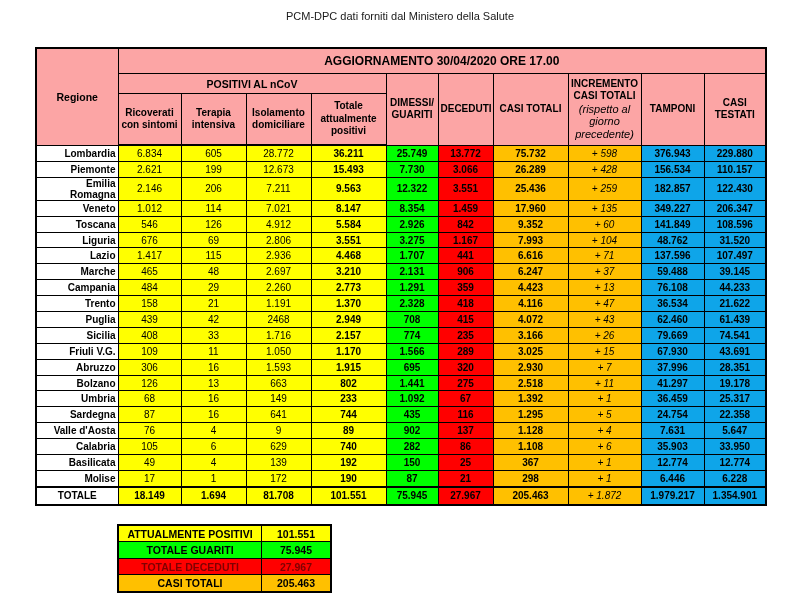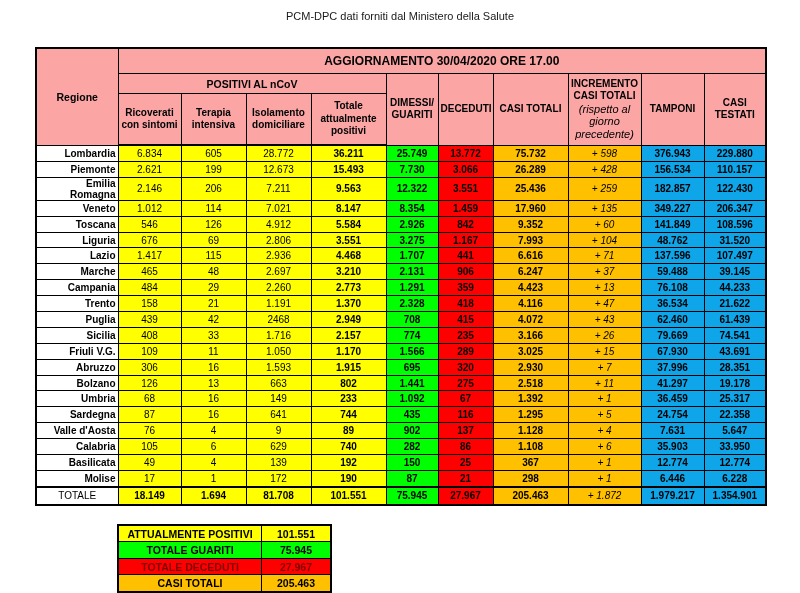--- a/index.html
+++ b/index.html
@@ -31,21 +31,21 @@
   .main-table tbody td{height:14.9px;}
   .c-region{background:#fff;font-weight:bold;font-size:10px;text-align:right;}
   .c-yellow{background:#FFFF00;}
   .c-ytot{background:#FFFF00;font-weight:bold;}
   .c-green{background:#00FF00;font-weight:bold;}
   .c-red{background:#FF0000;font-weight:bold;}
   .c-orange{background:#FFC000;font-weight:bold;}
   .c-incr{background:#FFC000;font-style:italic;}
   .c-gray{background:#0ea5e9;font-weight:bold;}
   .main-table tfoot td{height:16px;border-top:2px solid #000;}
-  .total-label{background:#fff;font-weight:normal;}
+  .total-label{background:#fff;font-weight:bold;}
 
   
   .summary-table{
     width:206px;margin:18px 0 8px 117px;border:2px solid #000;font-size:10.5px;
   }
   .summary-table td{border:1px solid #000;height:15.5px;font-weight:bold;}
   .s-label{width:138px;}
   .s-value{width:64px;}
   .s-yellow{background:#FFFF00;}
   .s-green{background:#00FF00;}

